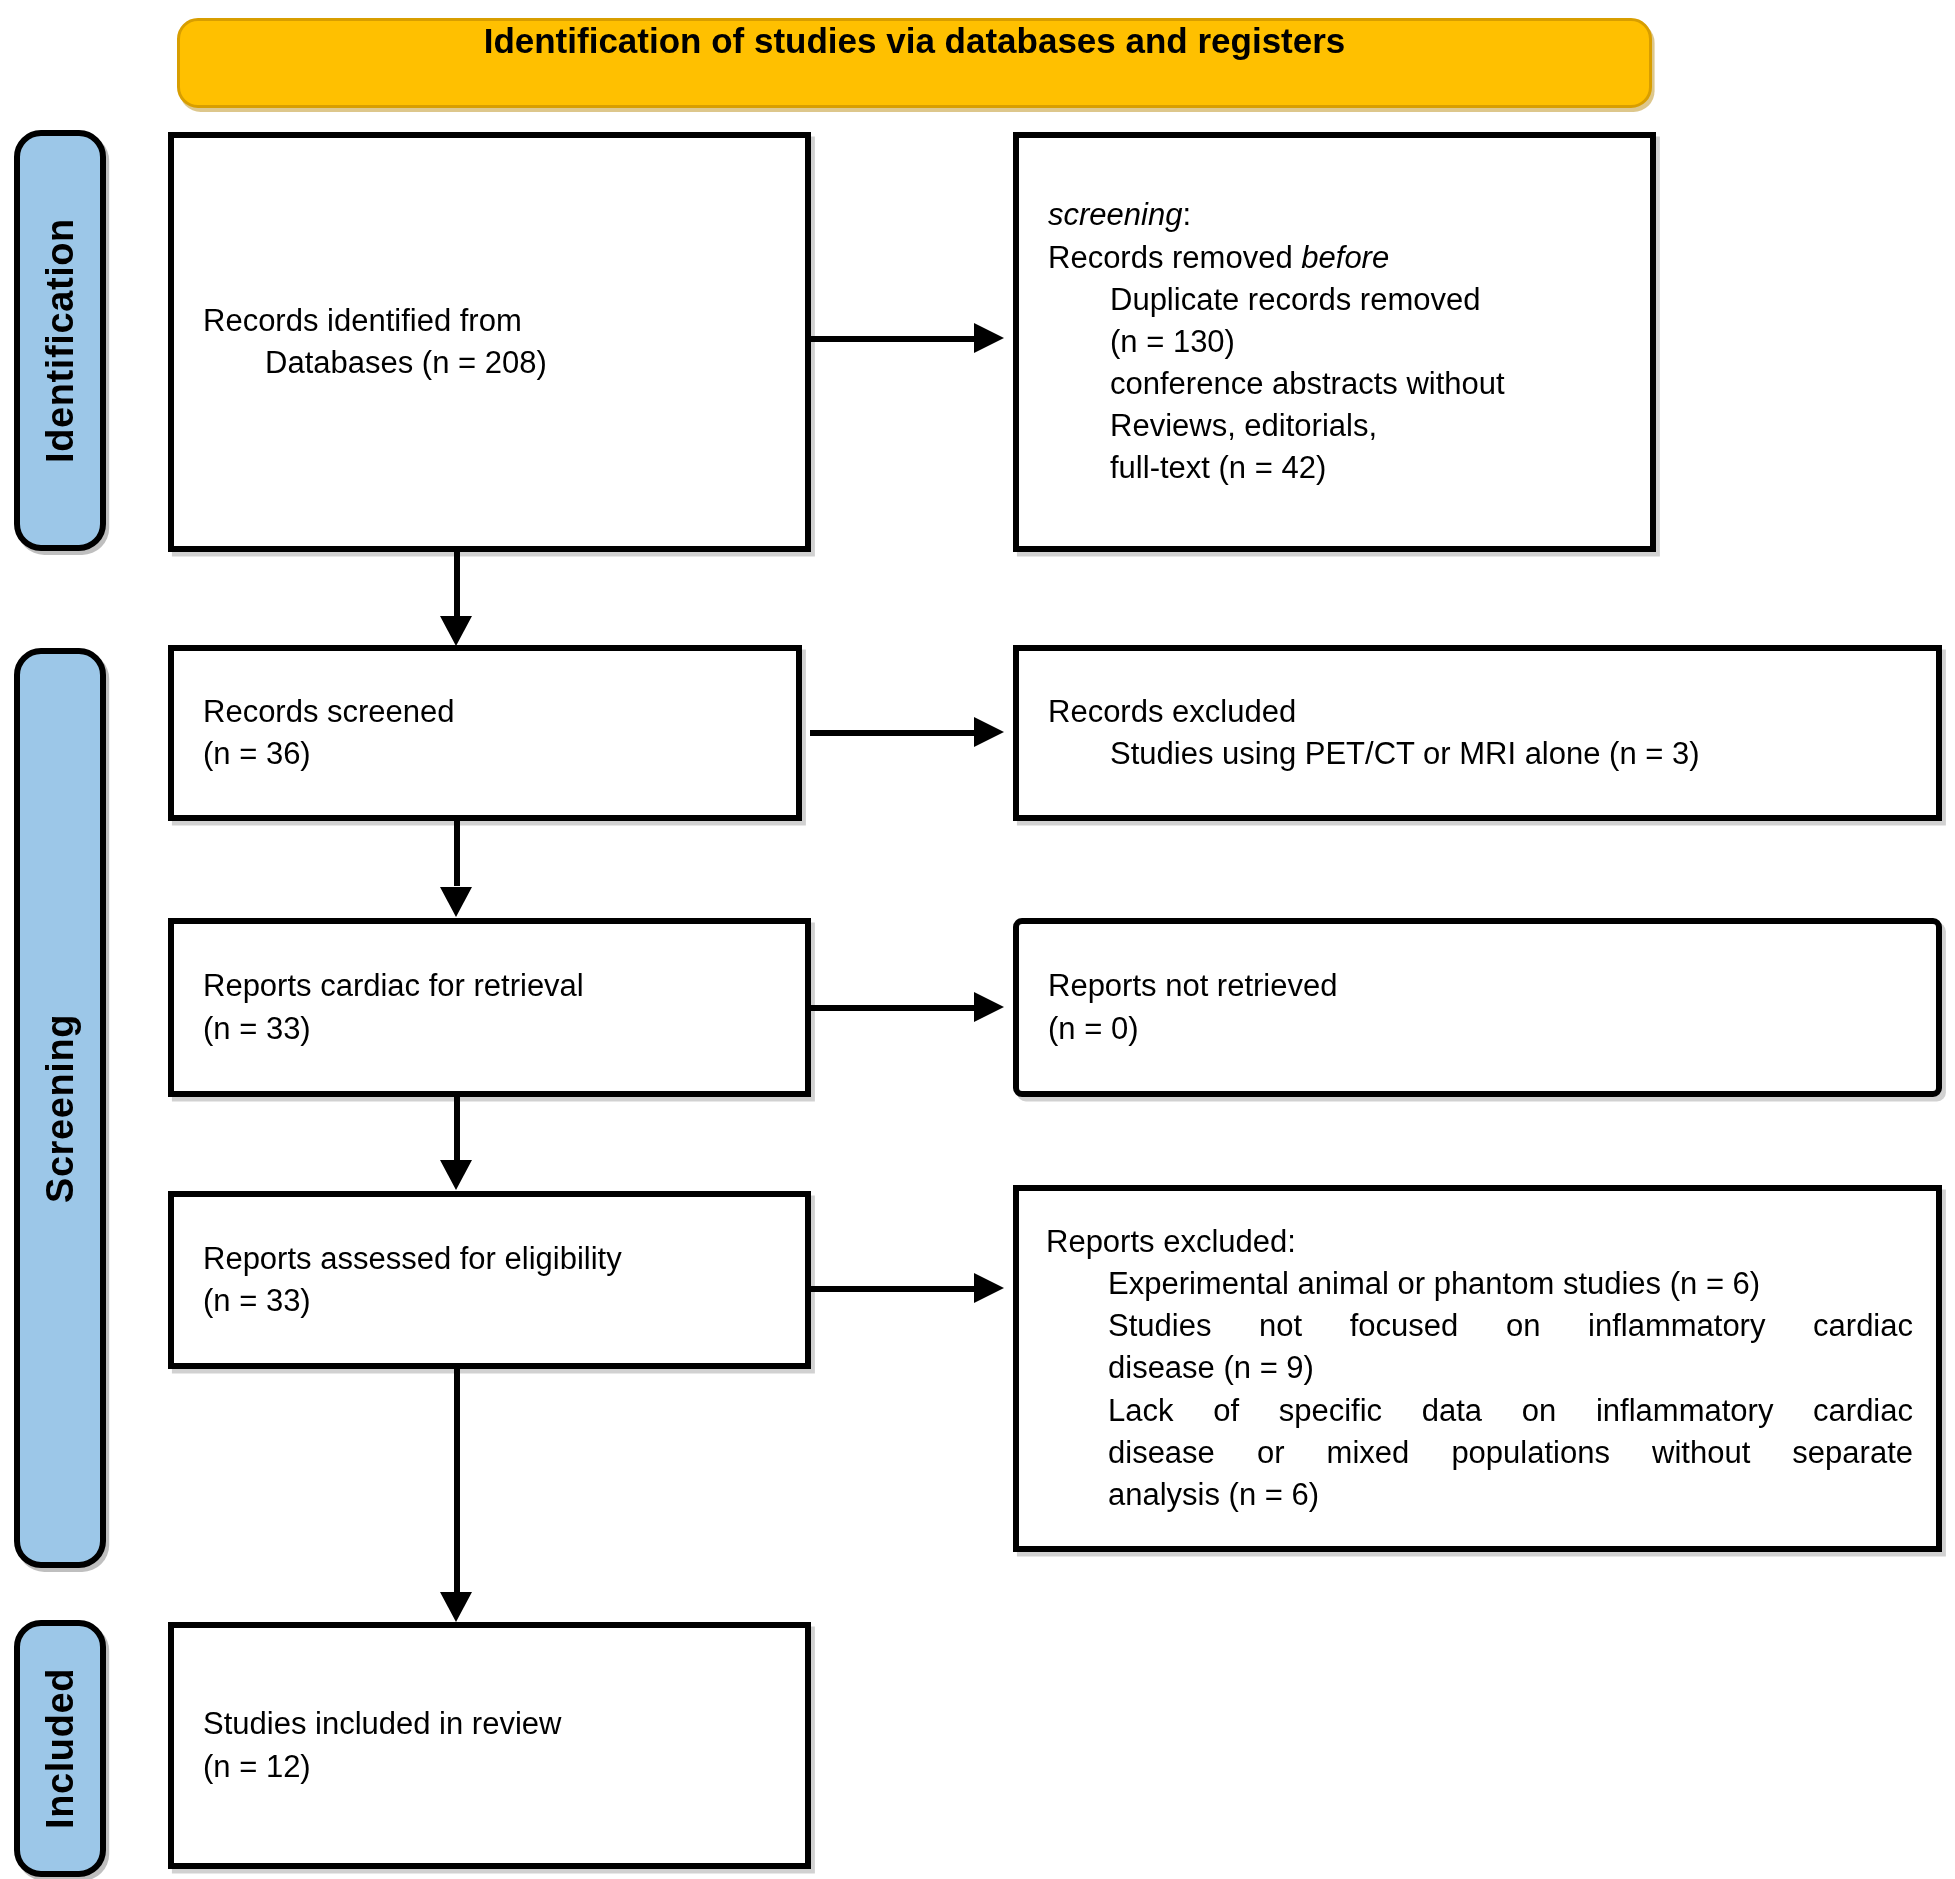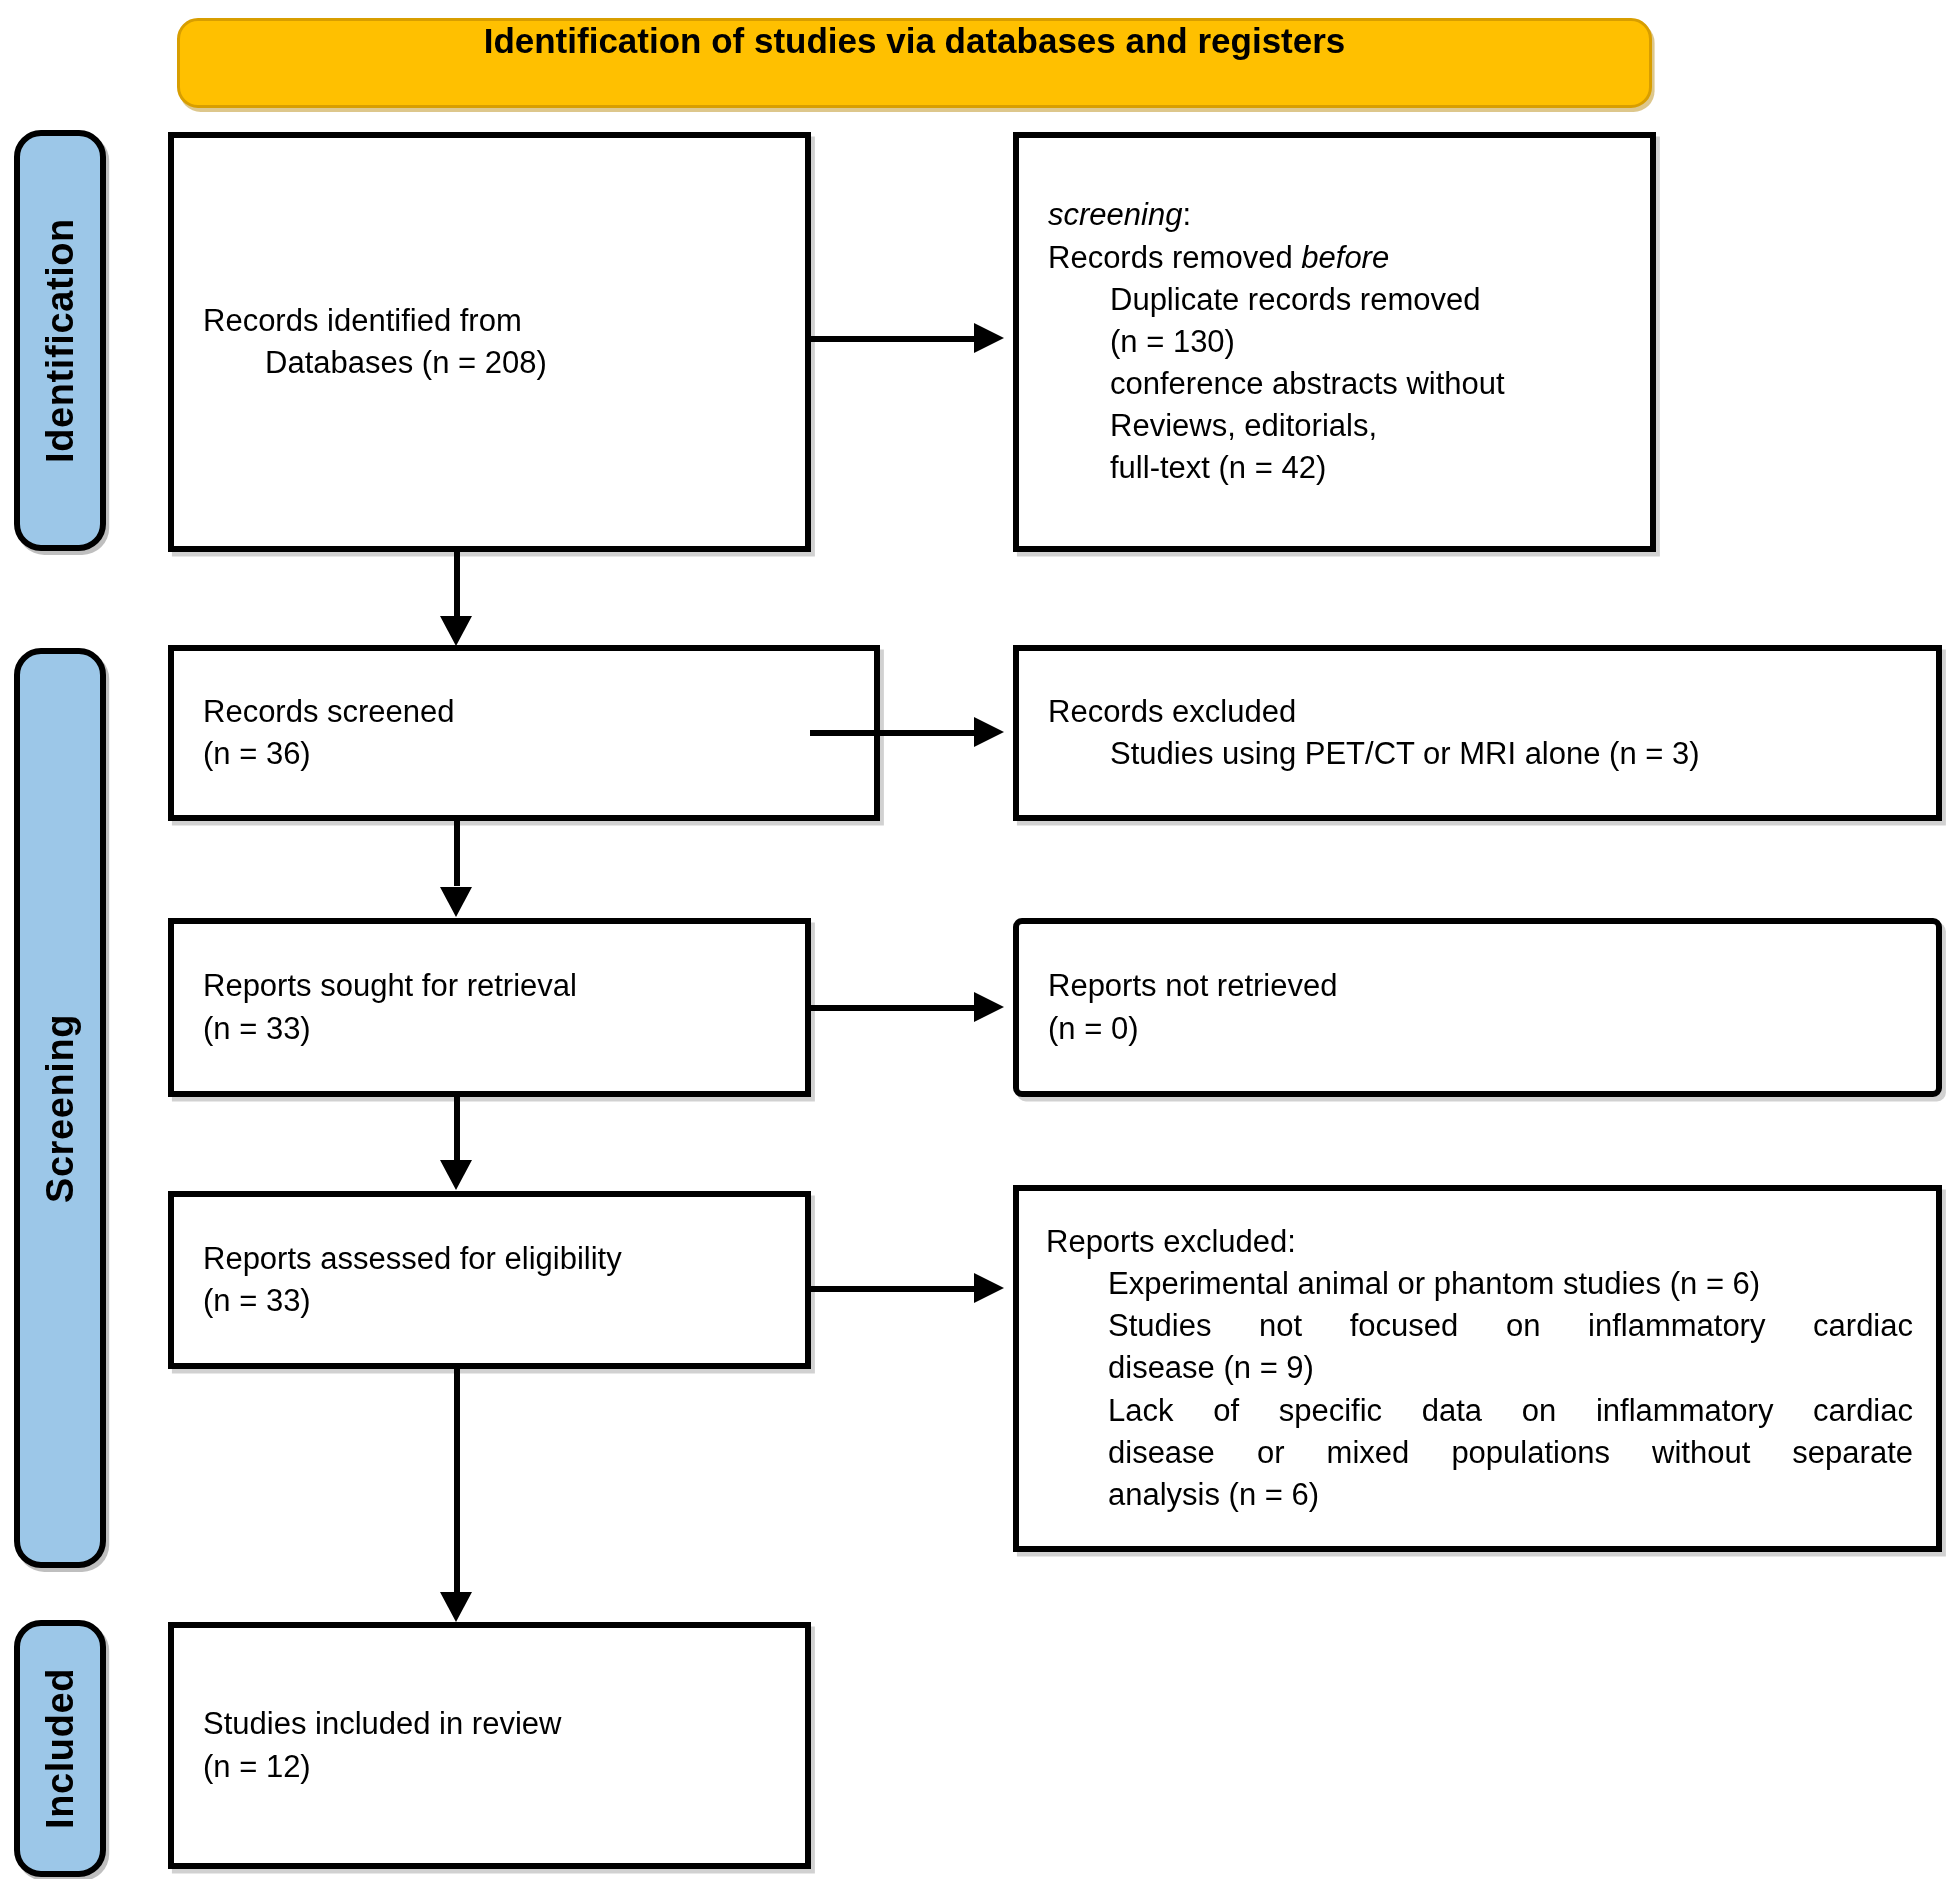--- a/index.html
+++ b/index.html
@@ -38,21 +38,21 @@
   .box-inner{
     width:100%;
     padding:6.5px 18px 6.5px 29px;
     font-size:31px;line-height:1.36;
   }
   .indent{margin-left:62px;}
   .jline{text-align:justify;text-align-last:justify;}
   .italic{font-style:italic;}
   
   #box-identified{left:168px;top:132px;width:643px;height:420px;}
-  #box-screened{left:168px;top:645px;width:712px;height:176px;}
+  #box-screened{left:168px;top:645px;width:634px;height:176px;}
   #box-sought{left:168px;top:918px;width:643px;height:179px;}
   #box-assessed{left:168px;top:1191px;width:643px;height:178px;}
   #box-included{left:168px;top:1622px;width:643px;height:247px;}
   
   #box-removed{left:1013px;top:132px;width:643px;height:420px;}
   #box-records-excluded{left:1013px;top:645px;width:929px;height:176px;}
   #box-not-retrieved{left:1013px;top:918px;width:929px;height:179px;border-radius:9px;}
   #box-reports-excluded{left:1013px;top:1185px;width:929px;height:367px;}
   #box-reports-excluded .box-inner{padding:6.5px 23px 6.5px 27px;}
   
@@ -105,21 +105,21 @@
 
   <div class="box" id="box-screened">
     <div class="box-inner">
       <div>Records screened</div>
       <div>(n = 36)</div>
     </div>
   </div>
 
   <div class="box" id="box-sought">
     <div class="box-inner">
-      <div>Reports sought for retrieval</div>
+      <div>Reports cardiac for retrieval</div>
       <div>(n = 33)</div>
     </div>
   </div>
 
   <div class="box" id="box-assessed">
     <div class="box-inner">
       <div>Reports assessed for eligibility</div>
       <div>(n = 33)</div>
     </div>
   </div>

